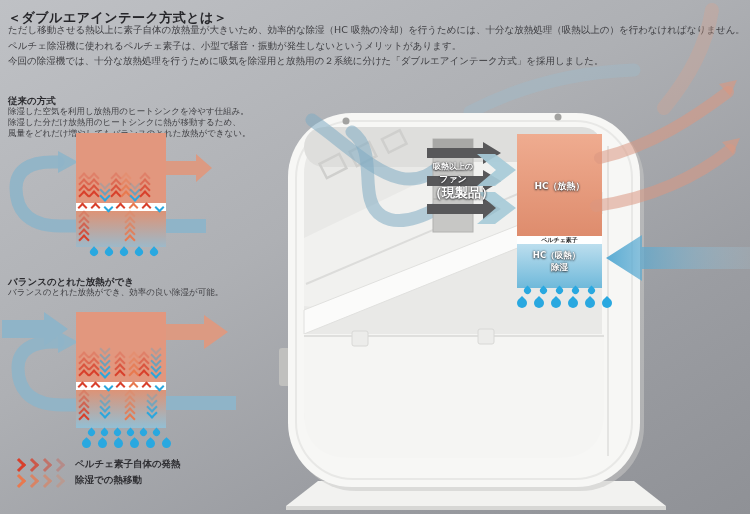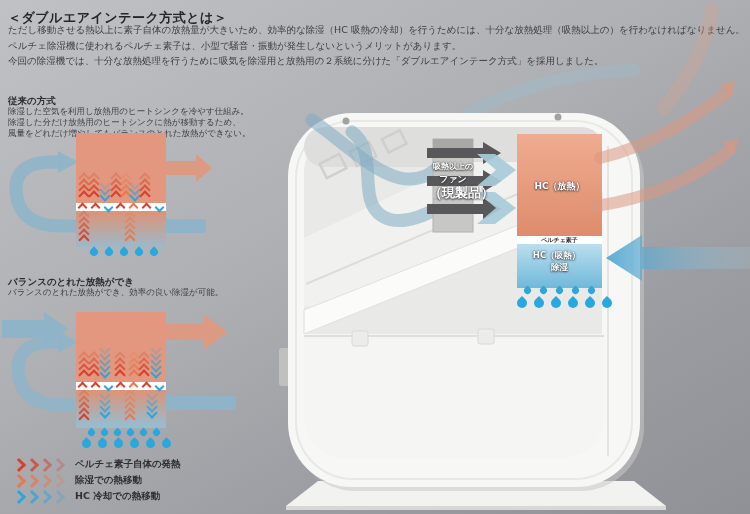--- a/index.html
+++ b/index.html
@@ -254,29 +254,20 @@
   </div>
   <div class="lrow" style="left:14px;top:474px">
     <span class="chevrow org">
         <span class="cv right org" style="opacity: 1;"></span>
         <span class="cv right org" style="opacity: 0.76;"></span>
         <span class="cv right org" style="opacity: 0.52;"></span>
         <span class="cv right org" style="opacity: 0.28;"></span>
       </span>
     <span class="llabel">除湿での熱移動</span>
   </div>
-  <div class="lrow" style="left:14px;top:490px">
-    <span class="chevrow blu">
-        <span class="cv right blu" style="opacity: 1;"></span>
-        <span class="cv right blu" style="opacity: 0.76;"></span>
-        <span class="cv right blu" style="opacity: 0.52;"></span>
-        <span class="cv right blu" style="opacity: 0.28;"></span>
-      </span>
-    <span class="llabel">HC 冷却での熱移動</span>
-  </div>
 
   <svg class="abs" style="left:270px;top:0" width="480" height="514" viewBox="270 0 480 514">
     <defs>
       <linearGradient id="gHot" x1="0" y1="0" x2="0" y2="1">
         <stop offset="0" stop-color="#efac90"></stop>
           <stop offset="1" stop-color="#de8c6d"></stop>
       </linearGradient>
       <linearGradient id="gCold" x1="0" y1="0" x2="0" y2="1">
         <stop offset="0" stop-color="#bcdeee"></stop>
           <stop offset="1" stop-color="#6fb9da"></stop>

